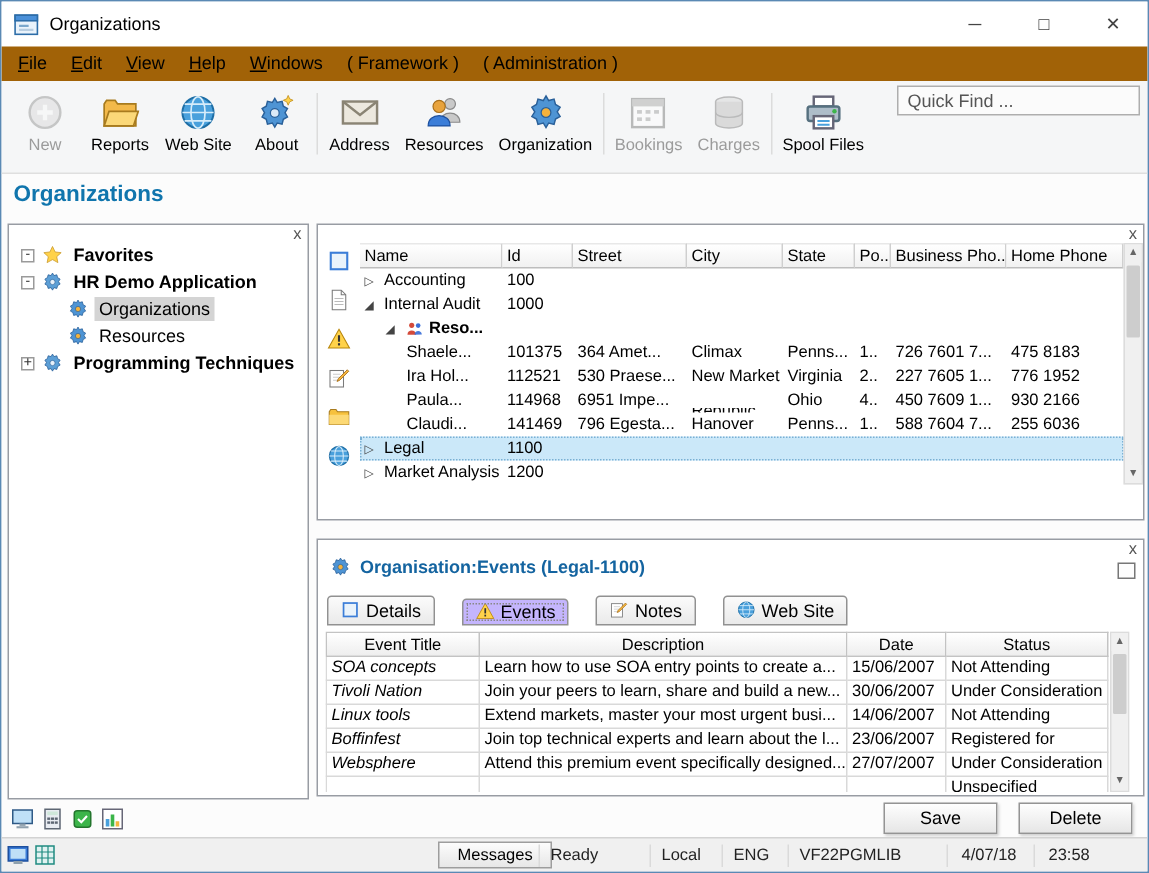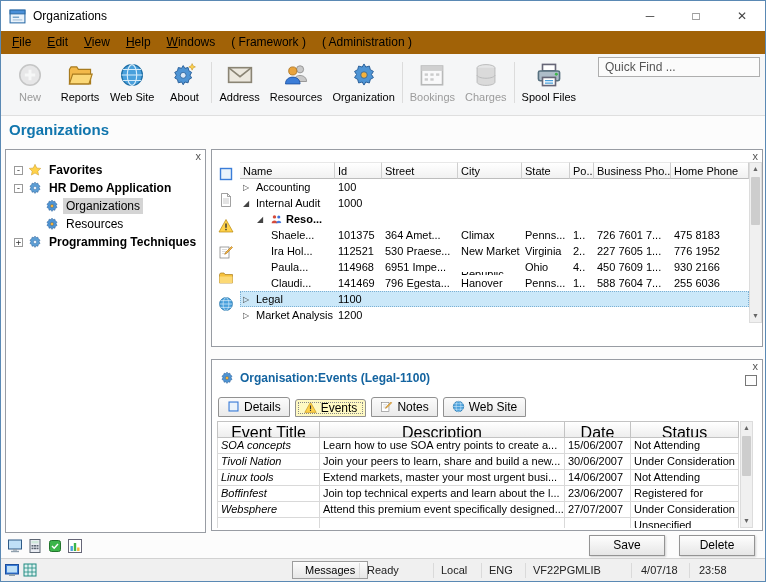--- a/index.html
+++ b/index.html
@@ -73,28 +73,28 @@
   .vscroll { position:absolute; width:13px; background:#f0f0f0; border:1px solid #dcdcdc; }
   .vs-arrow { position:absolute; left:0; width:11px; height:12px; font-size:7px; color:#666; text-align:center; line-height:12px; background:#f0f0f0; }
   .vs-thumb { position:absolute; left:1px; width:9px; background:#cdcdcd; border-radius:1px; }
 
   
   .detail-caption { position:absolute; left:8px; top:11px; display:flex; align-items:center; gap:6px; }
   .caption-icon { width:14px; height:14px; }
   .caption-text { font-size:12px; font-weight:bold; color:#1464a0; }
   .panel-max { position:absolute; top:15px; right:5px; width:12px; height:11px; border:1px solid #777; background:#fdfdfd; }
 
-  .tabs { position:absolute; left:6px; top:37px; display:flex; gap:5px; align-items:flex-end; }
+  .tabs { position:absolute; left:6px; top:37px; display:flex; gap:18px; align-items:flex-end; }
   .tab { display:flex; align-items:center; gap:4px; padding:2px 8px 3px; border:1px solid #919191; border-radius:3px 3px 0 0; background:linear-gradient(#fbfbfb,#eaeaea); font-size:12px; height:20px; white-space:nowrap; }
-  .tab.selected { background:#fef9c3; height:18px; outline:1px dotted #888; outline-offset:-4px; }
+  .tab.selected { background:#c4b5fd; height:18px; outline:1px dotted #888; outline-offset:-4px; }
   .tab-icon { width:13px; height:13px; flex:none; }
 
   .etable { position:absolute; left:5px; top:61px; width:536px; height:107px; overflow:hidden; }
   .et-header { display:flex; height:17px; width:522px; }
-  .et-hcell { flex:none; border:1px solid #c3c3c3; border-left:none; background:linear-gradient(#ffffff,#eeeeee); font-size:16px; text-align:center; padding:2px 2px; overflow:hidden; white-space:nowrap; }
+  .et-hcell { flex:none; border:1px solid #c3c3c3; border-left:none; background:linear-gradient(#ffffff,#eeeeee); font-size:11px; text-align:center; padding:2px 2px; overflow:hidden; white-space:nowrap; }
   .et-hcell:first-child { border-left:1px solid #c3c3c3; }
   .et-row { display:flex; height:16px; width:522px; font-size:11px; }
   .et-cell { flex:none; border-right:1px solid #d9d9d9; border-bottom:1px solid #d9d9d9; padding:1px 3px; white-space:nowrap; overflow:hidden; }
   .et-row .et-cell:first-child { border-left:1px solid #d9d9d9;font-style:italic; }
 
   .action-btn { position:absolute; width:76px; height:21px; border:1px solid #949494; background:linear-gradient(#fefefe,#e6e6e6); font-size:12px; text-align:center; line-height:19px; box-shadow:1px 1px 2px rgba(0,0,0,.18); }
 
   
   .mini-strip { position:absolute; left:6px; top:422px; display:flex; gap:4px; }
   .mini-strip .icon { width:16px; height:16px; }

